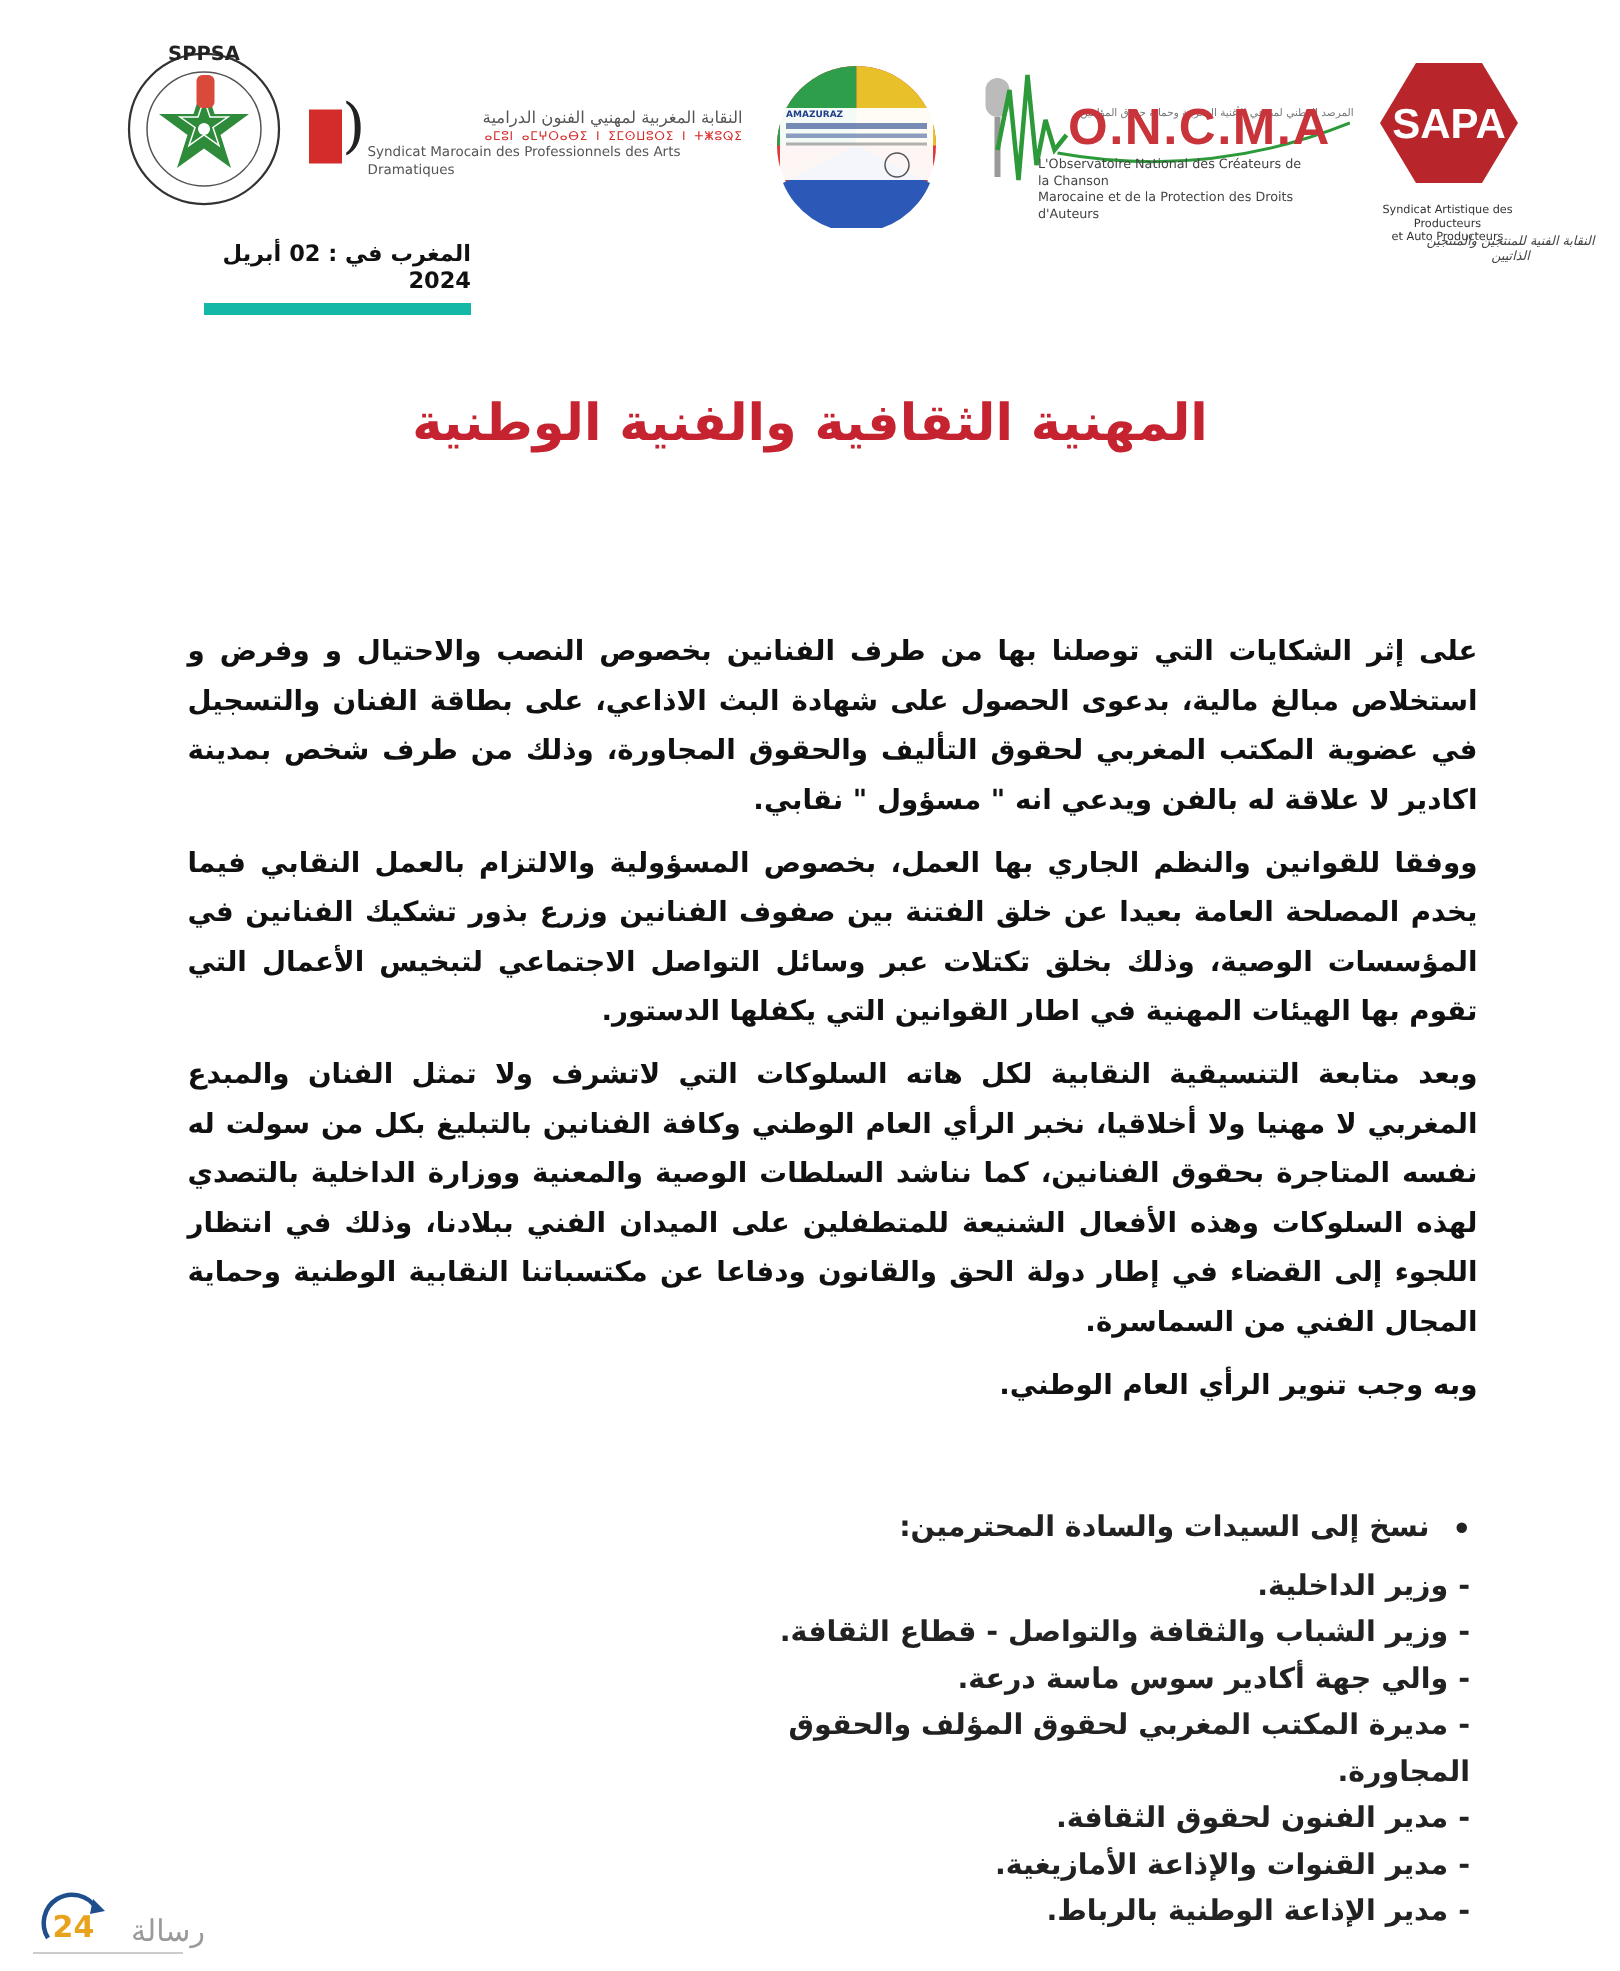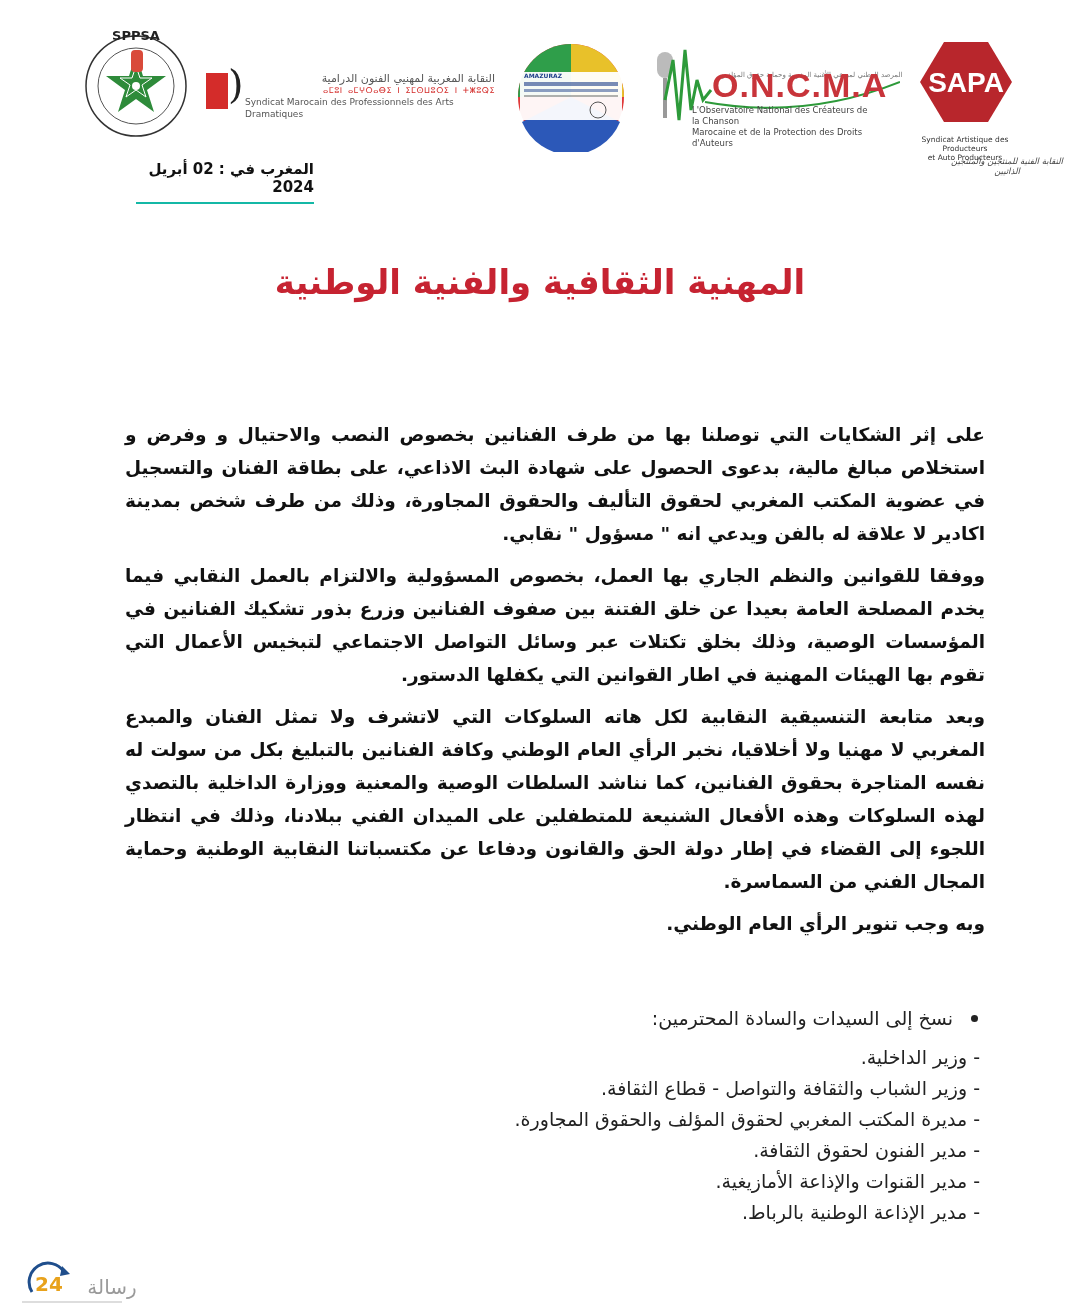--- a/index.html
+++ b/index.html
@@ -27,32 +27,32 @@
   .oncma-ar { left: 720px; top: 71px; font-size: 7px; color: #777; direction: rtl; }
   .oncma-title { left: 712px; top: 66px; font-size: 34px; font-weight: bold; color: #c8343a; letter-spacing: 1px; font-family: "Liberation Sans", sans-serif; }
   .oncma-sub { left: 692px; top: 105px; font-size: 8.5px; color: #444; line-height: 11px; width: 185px; }
 
   
   .sapa { left: 918px; top: 40px; width: 96px; height: 84px; }
   .sapa-fr { left: 900px; top: 135px; width: 130px; text-align: center; font-size: 7.5px; color: #333; line-height: 9px; }
   .sapa-ar { left: 940px; top: 156px; width: 134px; text-align: center; font-size: 8.5px; color: #444; direction: rtl; font-style: italic; }
 
   
-  .date { left: 136px; top: 160px; width: 178px; text-align: right; direction: rtl; font-size: 15px; font-weight: bold; color: #111; border-bottom: 2px solid #14b8a6; padding-bottom: 6px; }
+  .date { left: 136px; top: 160px; width: 178px; text-align: right; direction: rtl; font-size: 15px; font-weight: bold; color: #111; border-bottom: 8px solid #14b8a6; padding-bottom: 6px; }
 
   
   .title { left: 140px; top: 256px; width: 800px; text-align: center; direction: rtl; color: #c62331; font-size: 34px; font-weight: bold; line-height: 52px; }
 
   
   .body { left: 125px; top: 418px; width: 860px; direction: rtl; text-align: justify; text-align-last: right; font-size: 18.5px; font-weight: bold; line-height: 33px; color: #111; }
   .para { margin: 0 0 9px 0; }
   .para.last { margin-top: 4px; }
 
   
-  .cc { left: 470px; top: 1003px; width: 512px; direction: rtl; font-size: 19px; font-weight: normal; color: #222; line-height: 31px; }
+  .cc { left: 470px; top: 1003px; width: 512px; direction: rtl; font-size: 19px; font-weight: bold; color: #222; line-height: 31px; }
   .cc-head { display: flex; align-items: center; gap: 18px; margin-bottom: 8px; }
   .bullet { width: 7px; height: 7px; background: #222; border-radius: 50%; display: inline-block; margin-right: 4px; }
   .cc-item { padding-right: 2px; }
 
   
   .wm { left: 2px; top: 1258px; width: 140px; height: 52px; }
 </style>
 </head>
 <body>
 
@@ -131,20 +131,21 @@
   <p class="para last">وبه وجب تنوير الرأي العام الوطني.</p>
 </div>
 
 <div class="abs cc">
   <div class="cc-head">
     <span class="bullet"></span>
     <span>نسخ إلى السيدات والسادة المحترمين:</span>
   </div>
   <div class="cc-item">- وزير الداخلية.</div>
   <div class="cc-item">- وزير الشباب والثقافة والتواصل - قطاع الثقافة.</div>
+  <div class="cc-item">- والي جهة أكادير سوس ماسة درعة.</div>
   <div class="cc-item">- مديرة المكتب المغربي لحقوق المؤلف والحقوق المجاورة.</div>
   <div class="cc-item">- مدير الفنون لحقوق الثقافة.</div>
   <div class="cc-item">- مدير القنوات والإذاعة الأمازيغية.</div>
   <div class="cc-item">- مدير الإذاعة الوطنية بالرباط.</div>
 </div>
 
 <div class="abs wm">
   <svg width="140" height="52" viewBox="0 0 140 52">
     <path d="M30,34 A18,18 0 0,1 62,14" fill="none" stroke="#1f4e8c" stroke-width="3"></path>
     <polygon points="60,8 68,16 58,18" fill="#1f4e8c"></polygon>

